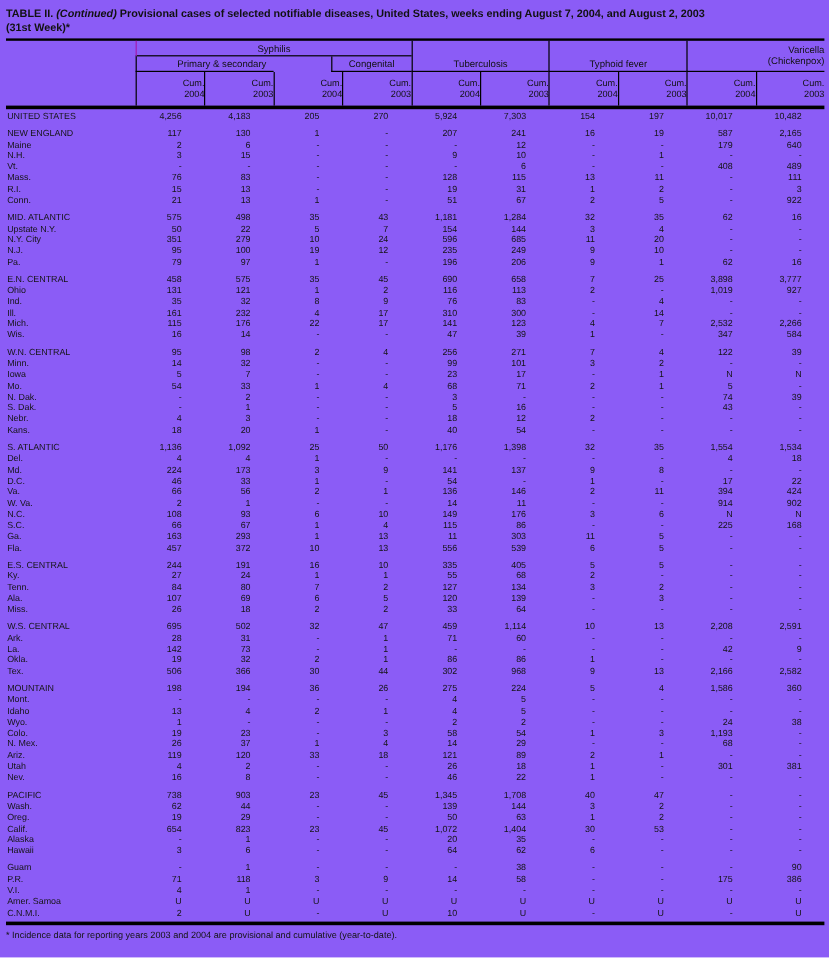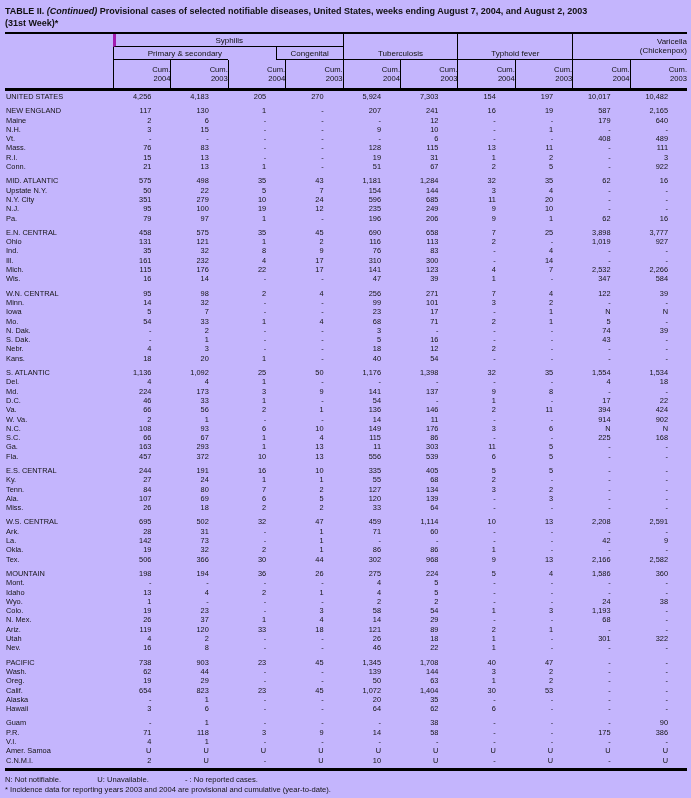--- a/index.html
+++ b/index.html
@@ -1,19 +1,19 @@
 <!DOCTYPE html>
 <html><head>
 <meta charset="utf-8">
 <style>
   html,body{margin:0;padding:0;background:#fff;}
   .page{
     position:relative;
     width:691px;height:798px;
-    background:#c4b5fd;color:#141414;
+    background:#8b5cf6;color:#141414;
     font-family:"Liberation Sans", sans-serif;
     overflow:hidden;
     box-sizing:border-box;
     padding:6px 4px 0 5px;
   }
   
   .title{
     font-size:9px;font-weight:bold;line-height:11.5px;
     letter-spacing:0px;color:#111;
   }
@@ -32,21 +32,21 @@
     display:flex;align-items:flex-end;justify-content:center;
     text-align:center;line-height:9px;
     box-sizing:border-box;
     padding-bottom:1px;
   }
   .hc-area{
     grid-column:1;grid-row:1/4;
     justify-content:flex-start;align-items:flex-end;
     padding-left:1px;padding-bottom:2px;
   }
-  .hc-syphilis{grid-column:2/6;grid-row:1;border-left:3px solid #a21caf;border-bottom:1px solid #000;align-items:center;}
+  .hc-syphilis{grid-column:2/6;grid-row:1;border-left:1px solid #a21caf;border-bottom:1px solid #000;align-items:center;}
   .hc-ps{grid-column:2/4;grid-row:2;border-left:1px solid #000;border-bottom:1px solid #000;align-items:center;padding-left:28px;}
   .hc-cong{grid-column:4/6;grid-row:2;border-left:1px solid #000;border-bottom:1px solid #000;align-items:center;margin-left:48px;}
   .hc-tb{grid-column:6/8;grid-row:1/3;border-left:1px solid #000;border-bottom:1px solid #000;}
   .hc-typhoid{grid-column:8/10;grid-row:1/3;border-left:1px solid #000;border-bottom:1px solid #000;}
   .hc-var{grid-column:10/12;grid-row:1/3;border-left:1px solid #000;border-bottom:1px solid #000;flex-direction:column;justify-content:flex-end;}
   .hc-cum{
     grid-row:3;border-left:1px solid #000;
     flex-direction:column;justify-content:center;
     font-size:7.6px;line-height:9px;
   }
@@ -858,21 +858,21 @@
           <div class="cell area">Utah</div>
           <div class="cell val">4</div>
           <div class="cell val">2</div>
           <div class="cell val">-</div>
           <div class="cell val">-</div>
           <div class="cell val">26</div>
           <div class="cell val">18</div>
           <div class="cell val">1</div>
           <div class="cell val">-</div>
           <div class="cell val">301</div>
-          <div class="cell val">322</div>
+          <div class="cell val">381</div>
         </div>
         <div class="row">
           <div class="cell area">Nev.</div>
           <div class="cell val">16</div>
           <div class="cell val">8</div>
           <div class="cell val">-</div>
           <div class="cell val">-</div>
           <div class="cell val">46</div>
           <div class="cell val">22</div>
           <div class="cell val">1</div>
@@ -1024,21 +1024,16 @@
           <div class="cell val">U</div>
           <div class="cell val">-</div>
           <div class="cell val">U</div>
           <div class="cell val">-</div>
           <div class="cell val">U</div>
         </div>
       </div>
     </div>
 
   <div class="footnotes">
-    <div class="fn-line1">
-      <span>N: Not notifiable.</span>
-      <span>U: Unavailable.</span>
-      <span>- : No reported cases.</span>
-    </div>
     <div class="fn-line2">* Incidence data for reporting years 2003 and 2004 are provisional and cumulative (year-to-date).</div>
   </div>
 
 </div>
 
 </body></html>

